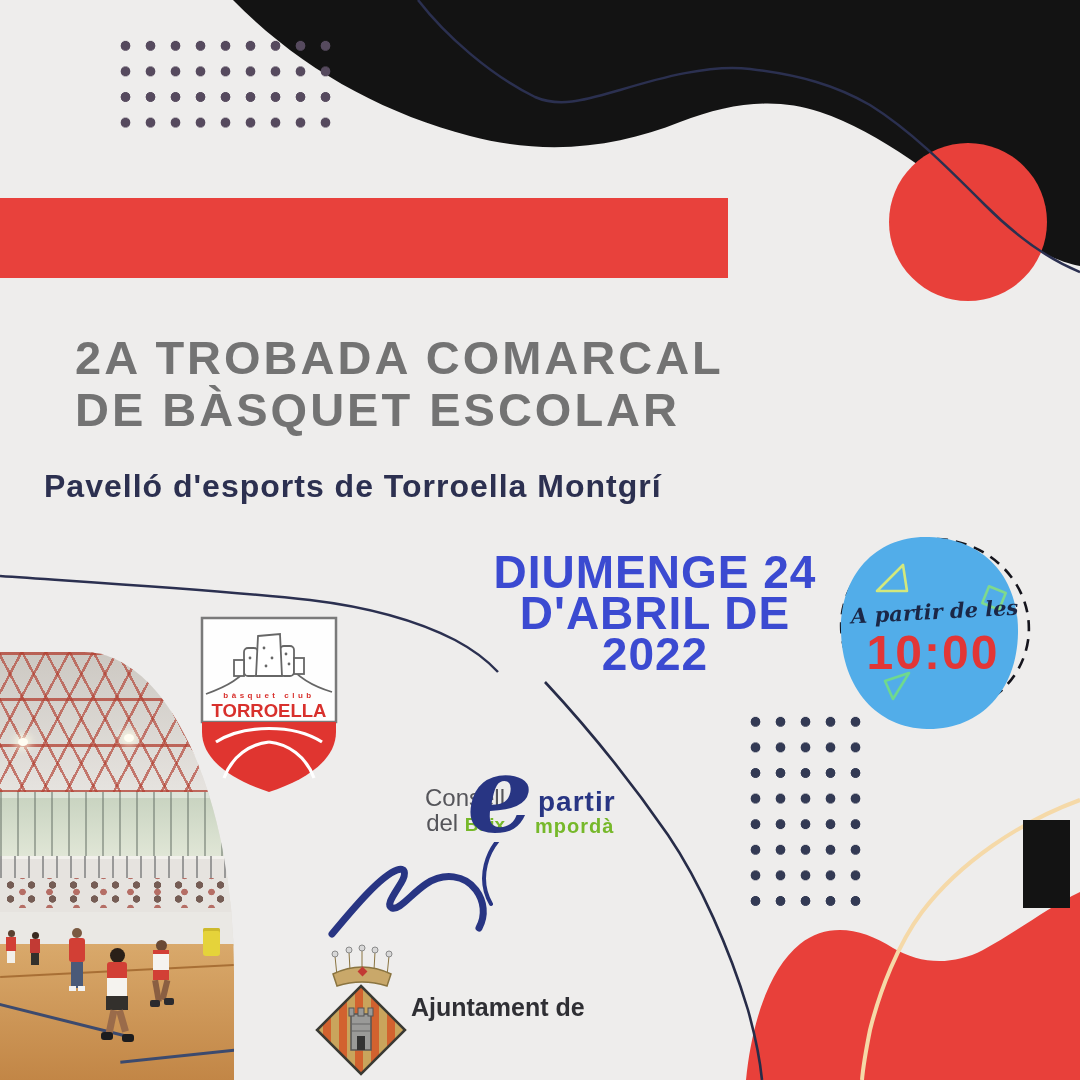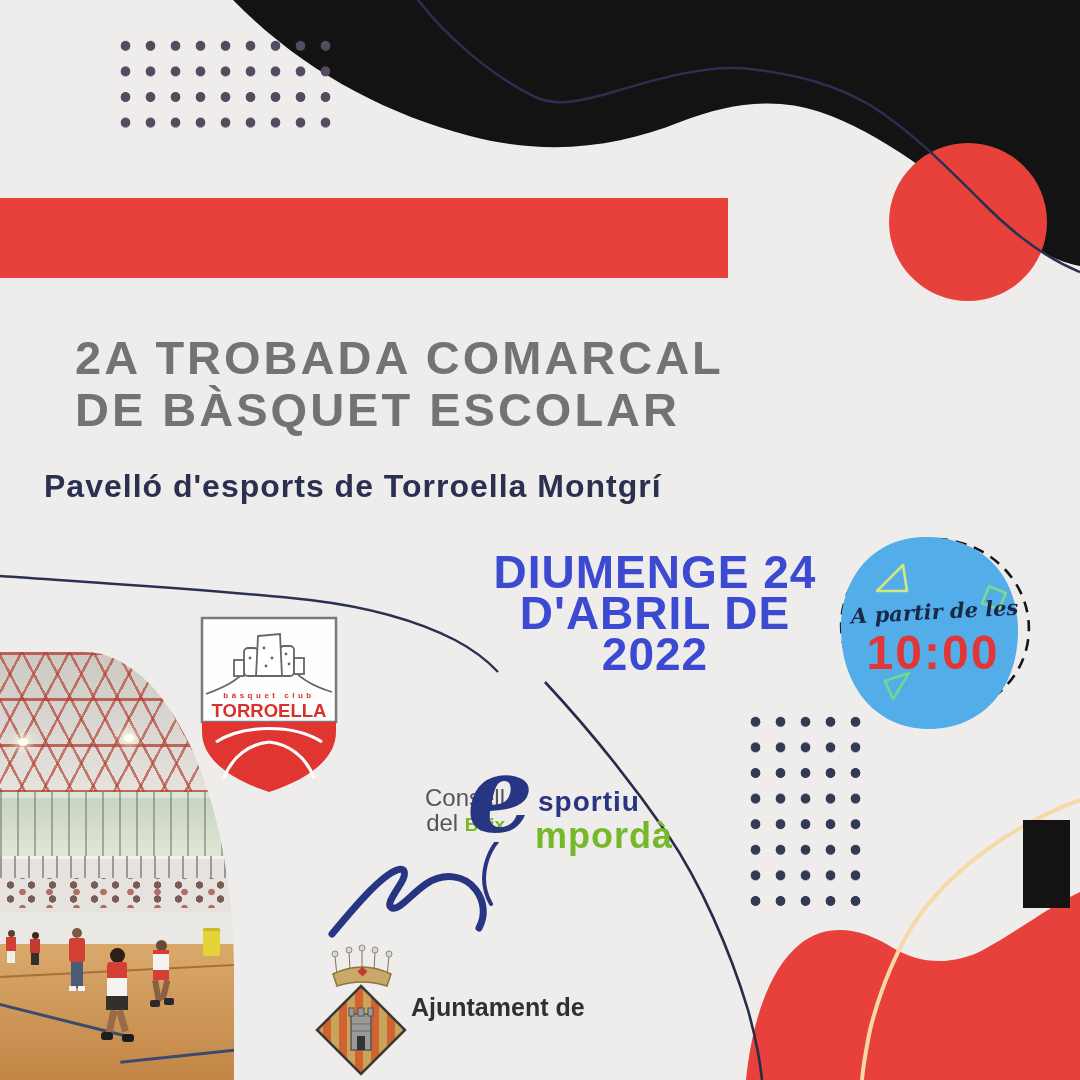--- a/index.html
+++ b/index.html
@@ -43,21 +43,21 @@
   .fig .body{position:absolute;}
   .bin{left:203px;top:276px;width:17px;height:28px;background:#e5d33a;border-radius:2px 2px 3px 3px;box-shadow:inset 0 3px 0 #cdb92c;}
 
   
   .consell{left:375px;top:762px;width:300px;height:180px;}
   .c-consell{left:18px;top:22px;width:112px;text-align:right;font-size:24px;color:#55555a;}
   .c-delbaix{left:0;top:47px;width:130px;text-align:right;font-size:24px;color:#55555a;}
   .c-delbaix b{color:#76b82a;font-size:19px;}
   .c-bige{left:92px;top:-28px;font-family:"DejaVu Serif",serif;font-style:italic;font-weight:bold;font-size:104px;color:#283583;}
   .c-sportiu{left:163px;top:24px;font-weight:bold;font-size:28px;color:#283583;letter-spacing:1px;}
-  .c-emporda{left:160px;top:53px;font-weight:bold;font-size:36px;color:#76b82a;letter-spacing:1px;}
+  .c-emporda{left:160px;top:53px;font-weight:bold;font-size:20px;color:#76b82a;letter-spacing:1px;}
 
   
   .ajuntament{left:311px;top:944px;width:360px;height:136px;}
   .aj-text{left:100px;top:48px;font-weight:bold;font-size:25px;line-height:31px;color:#2f2f34;}
 
   .badge{left:833px;top:523px;width:220px;height:215px;}
 </style>
 </head>
 <body>
 
@@ -198,21 +198,21 @@
     <path fill="#e8403a" d="M246,440 C252,380 270,328 300,304 C328,282 362,288 393,308 C420,324 452,326 483,310 C515,293 547,268 580,252 L580,440 Z"></path>
     <path fill="none" stroke="#272c48" stroke-width="2.6" d="M45,42 C85,85 130,140 168,195 C200,242 230,310 248,370 C255,395 260,420 262,440"></path>
     <path fill="none" stroke="#f5d9a8" stroke-width="4" d="M580,160 C520,182 460,222 422,272 C398,304 380,350 370,390 C366,410 363,428 362,440"></path>
     <rect x="523" y="180" width="47" height="88" fill="#131313"></rect>
   </svg>
 
   <div class="consell abs">
     <div class="c-consell abs">Consell</div>
     <div class="c-delbaix abs"><span>del</span> <b>Baix</b></div>
     <div class="c-bige abs">e</div>
-    <div class="c-sportiu abs">sportiu</div>
+    <div class="c-sportiu abs">partir</div>
     <div class="c-emporda abs">mpordà</div>
     <svg class="abs" style="left:-48px;top:80px" width="210" height="100" viewBox="0 0 210 100">
       <path fill="none" stroke="#283583" stroke-width="7" stroke-linecap="round" d="M5,92 C30,62 54,34 70,28 C78,25 80,31 74,41 C66,54 59,63 65,66 C72,69 84,52 99,42 C117,30 138,33 149,48 C157,59 159,73 152,86"></path>
       <path fill="none" stroke="#283583" stroke-width="4" stroke-linecap="round" d="M182,-12 C158,6 150,38 164,62"></path>
     </svg>
   </div>
 
   <div class="ajuntament abs">
     <svg class="abs" style="left:16px;top:0" width="70" height="44" viewBox="0 0 70 44">
       <g stroke="#8a7440" stroke-width="1">

